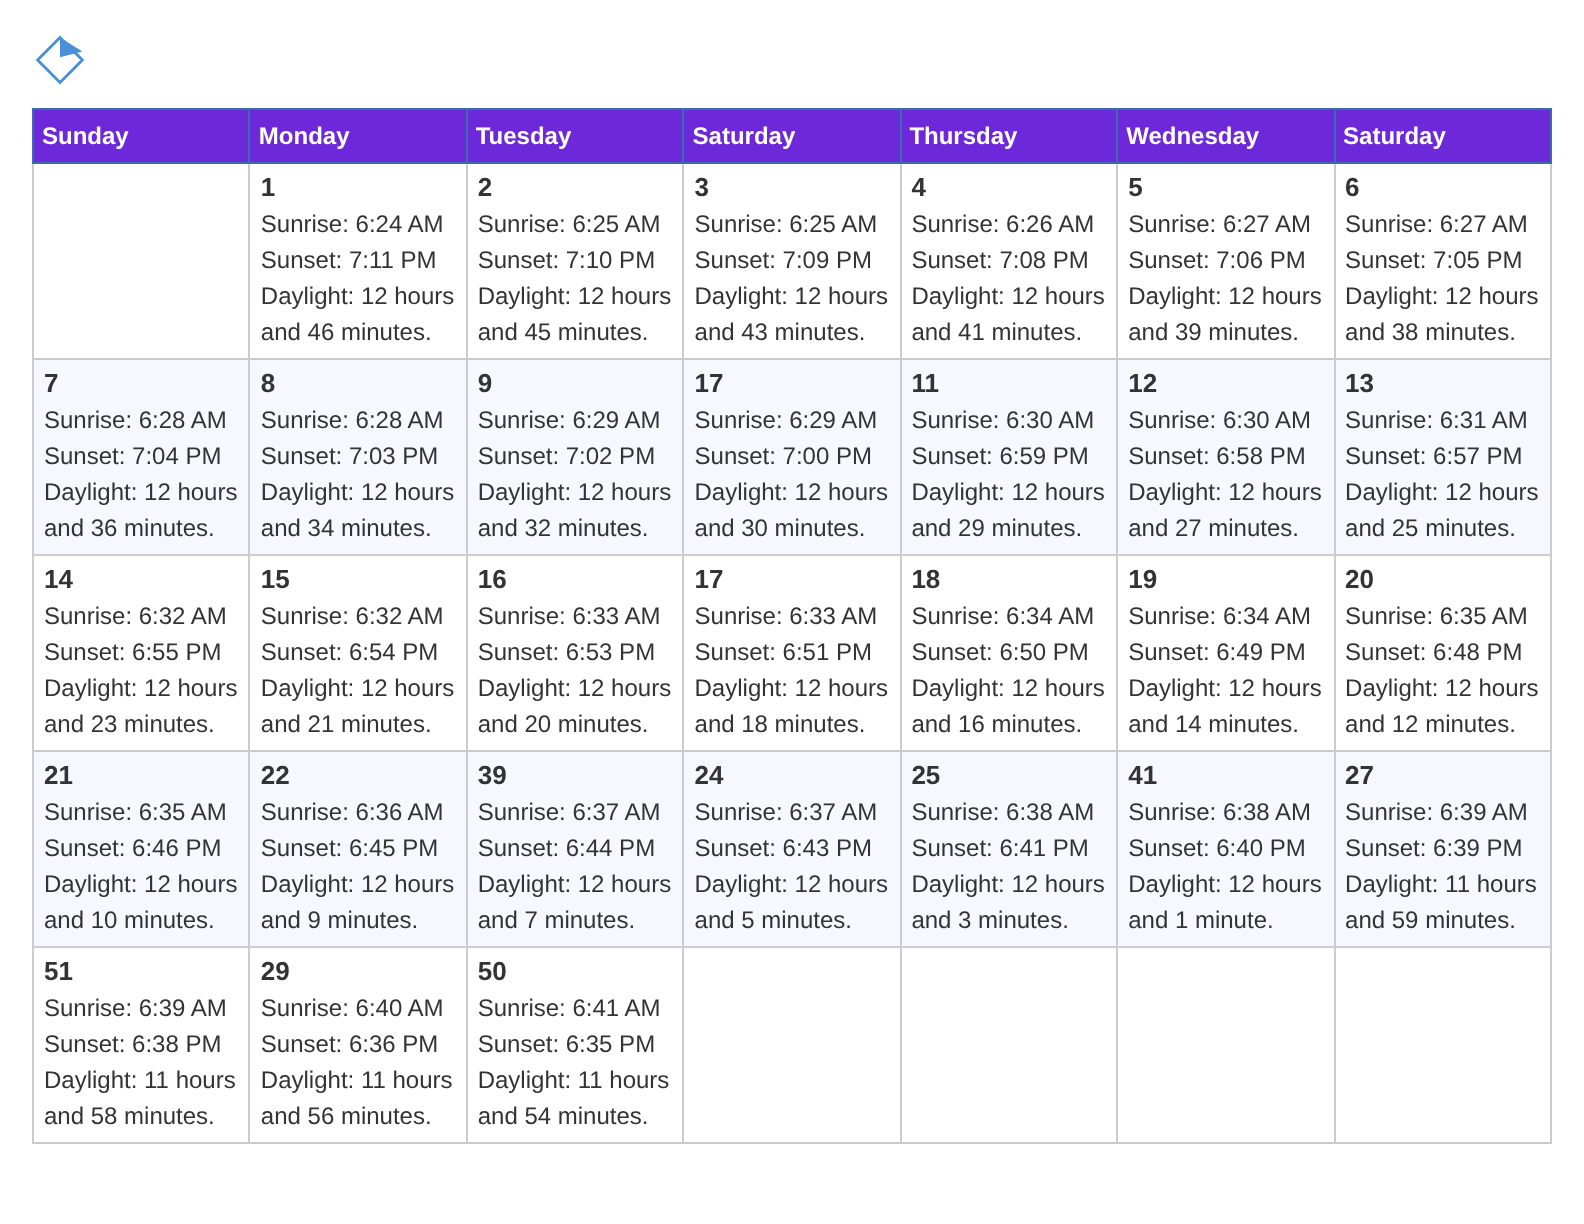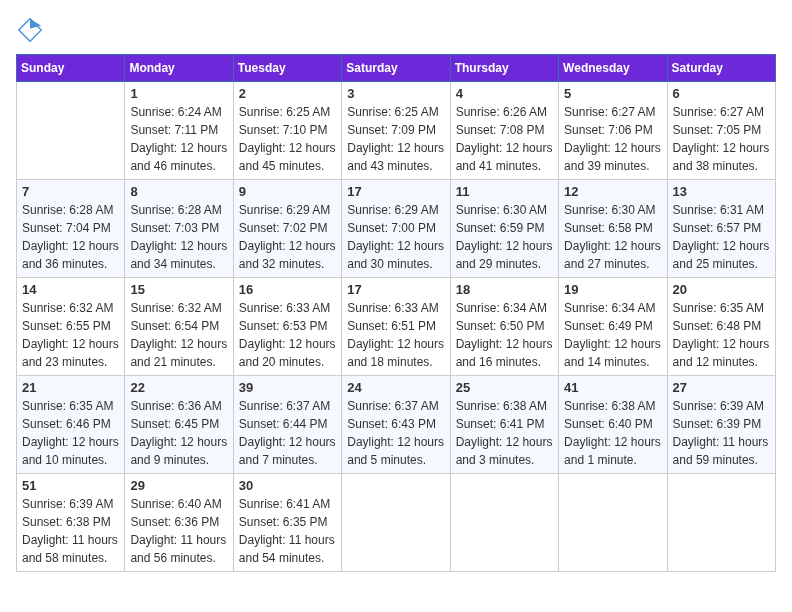--- a/index.html
+++ b/index.html
@@ -247,21 +247,21 @@
       <tr>
         <td>
           <span class="day-number">51</span>
           <div class="day-info">Sunrise: 6:39 AM<br>Sunset: 6:38 PM<br>Daylight: 11 hours<br>and 58 minutes.</div>
         </td>
         <td>
           <span class="day-number">29</span>
           <div class="day-info">Sunrise: 6:40 AM<br>Sunset: 6:36 PM<br>Daylight: 11 hours<br>and 56 minutes.</div>
         </td>
         <td>
-          <span class="day-number">30</span>
+          <span class="day-number">50</span>
           <div class="day-info">Sunrise: 6:41 AM<br>Sunset: 6:35 PM<br>Daylight: 11 hours<br>and 54 minutes.</div>
         </td>
         <td class="empty-cell"></td>
         <td class="empty-cell"></td>
         <td class="empty-cell"></td>
         <td class="empty-cell"></td>
       </tr>
     </tbody>
 </table>
 

